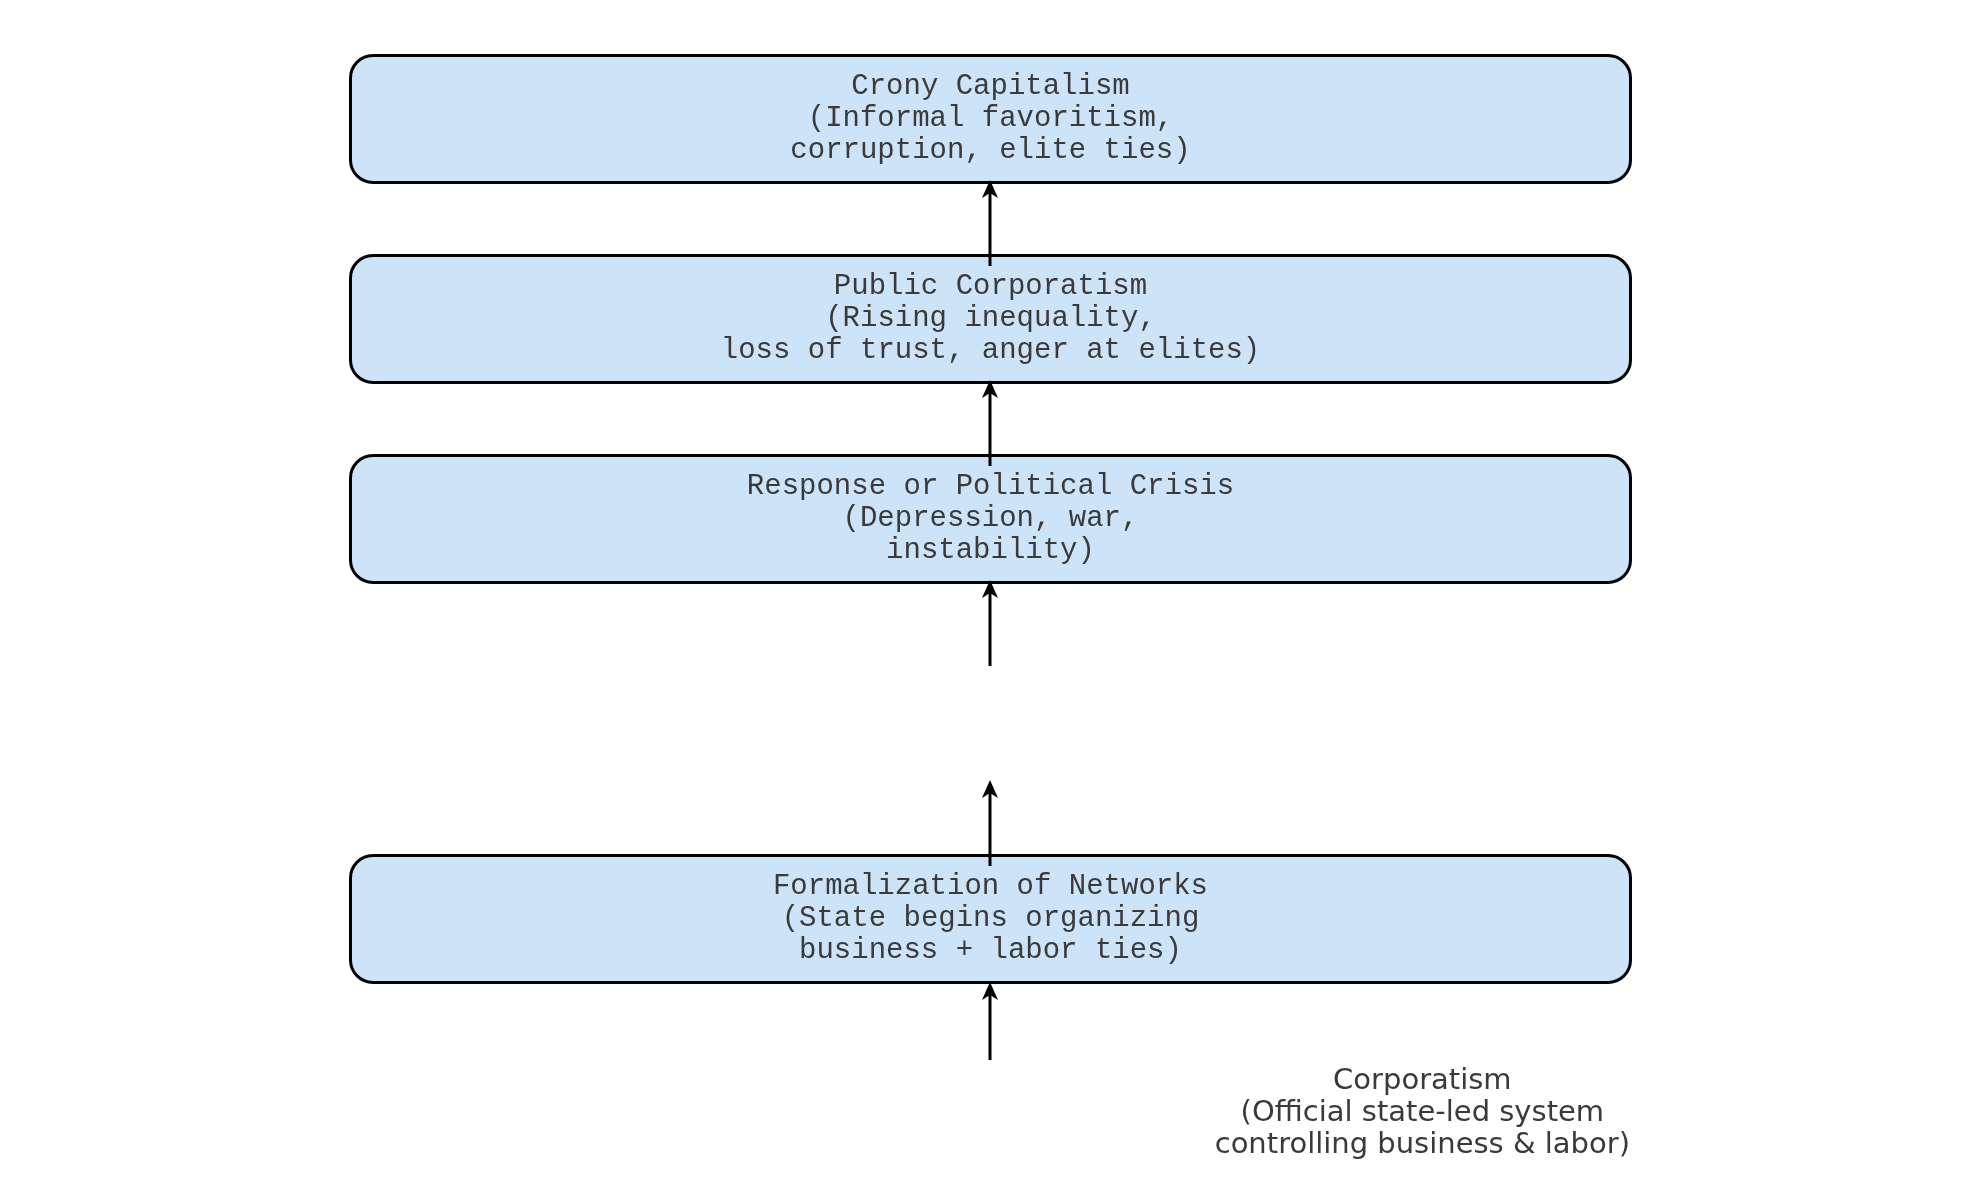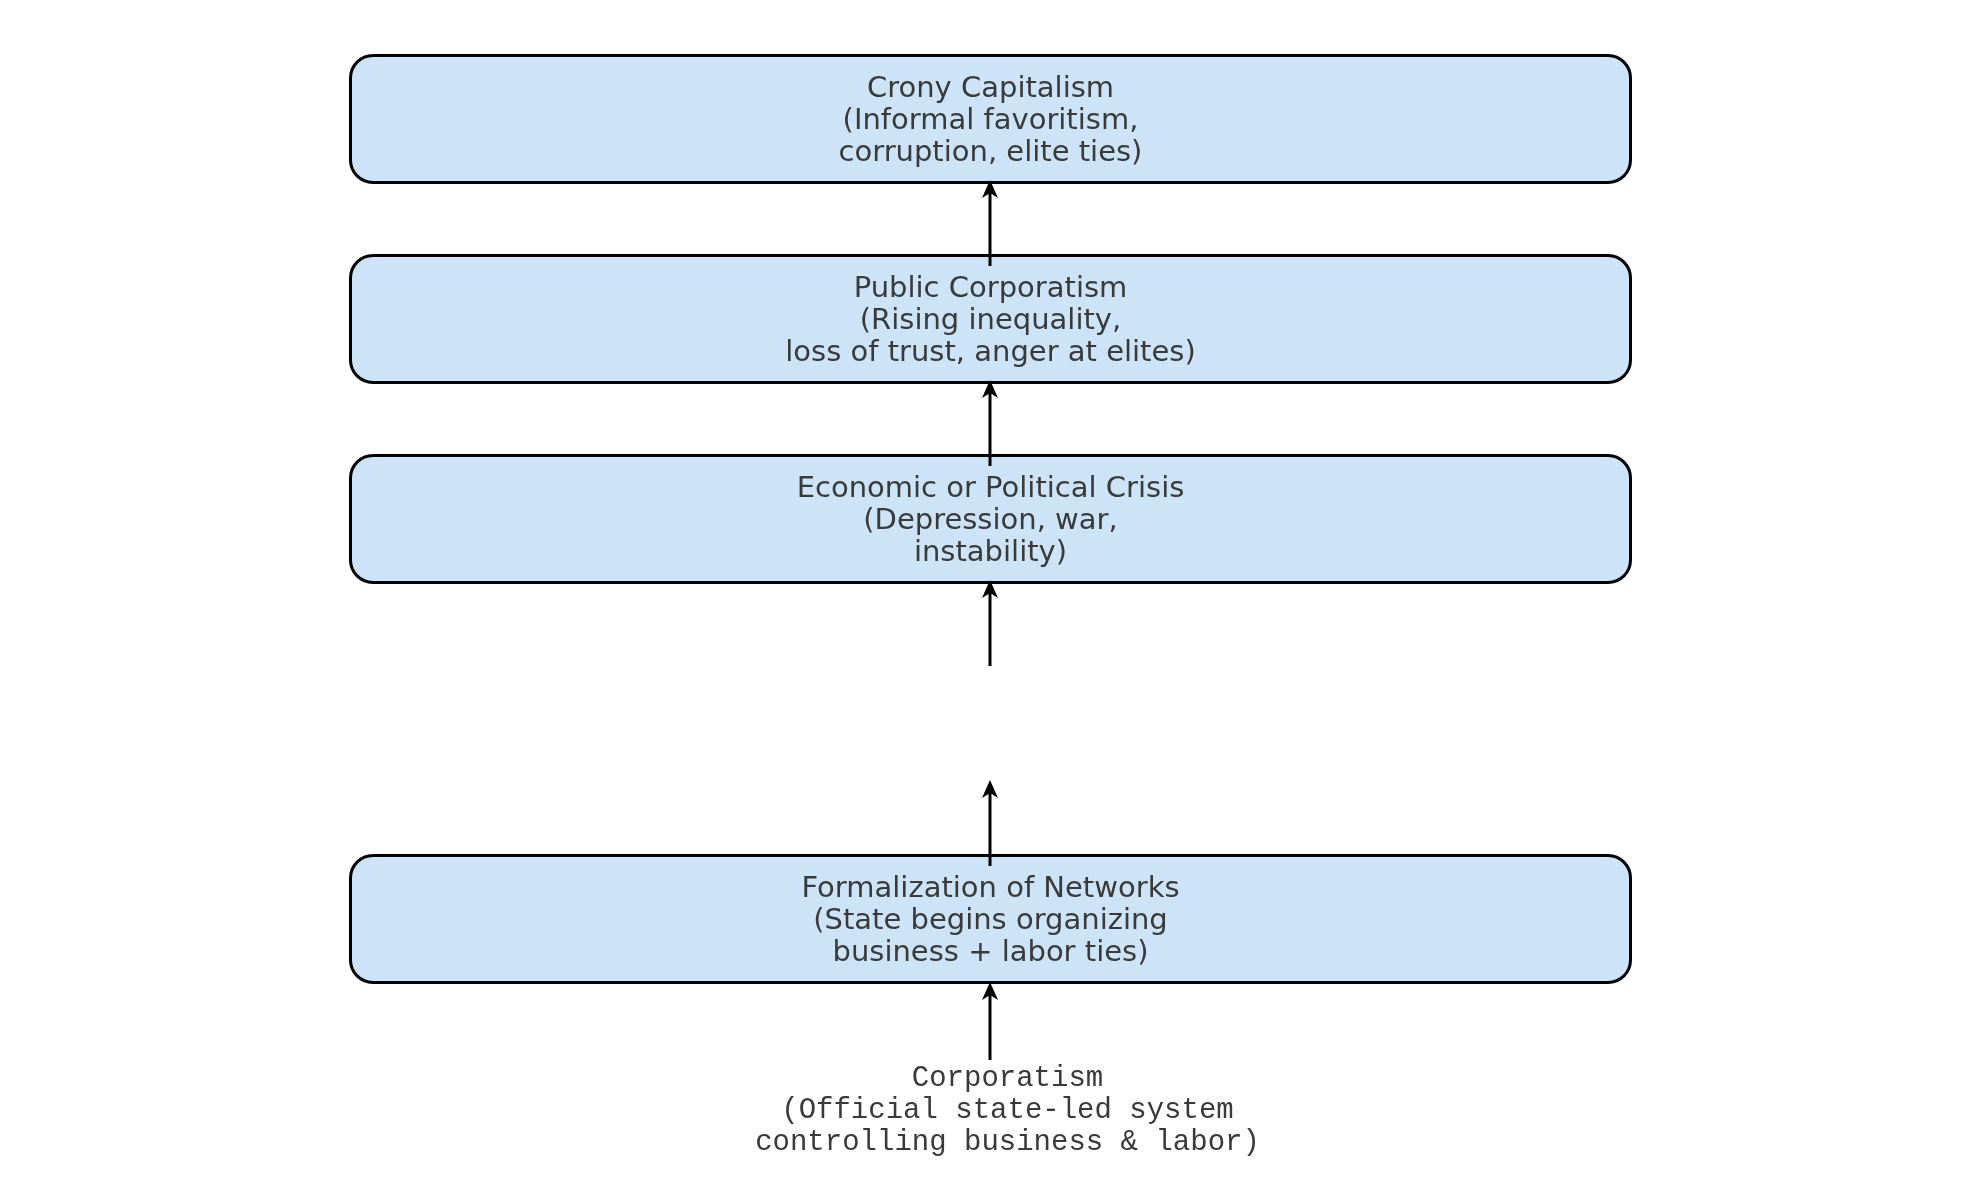--- a/index.html
+++ b/index.html
@@ -23,36 +23,36 @@
     position: absolute;
     left: 349px;
     width: 1283px;
     height: 130px;
     background: var(--box-fill);
     border: 3px solid var(--box-border);
     border-radius: 24px;
     display: flex;
     align-items: center;
     justify-content: center;
+    font-family: Liberation Mono, monospace;
   }
   .node-text {
     white-space: pre-line;
     text-align: center;
     font-size: 29px;
     line-height: 32px;
     color: var(--text-color);
   }
   .base-node {
     position: absolute;
-    left: 366px;
+    left: 347px;
     width: 1283px;
     top: 1063px;
     display: flex;
-    justify-content: center;
-    font-family: Liberation Mono, monospace;
+    justify-content: flex-end;
   }
   .arrow-layer {
     position: absolute;
     left: 0; top: 0;
     width: 1979px;
     height: 1187px;
     pointer-events: none;
   }
 </style>
 </head>
@@ -66,21 +66,21 @@
 corruption, elite ties)</div>
   </div>
 
   <div class="node-box" style="top:254px">
     <div class="node-text">Public Corporatism
 (Rising inequality,
 loss of trust, anger at elites)</div>
   </div>
 
   <div class="node-box" style="top:454px">
-    <div class="node-text">Economic or Political Crisis
+    <div class="node-text">Response or Political Crisis
 (Depression, war,
 instability)</div>
   </div>
 
 
   <div class="node-box" style="top:854px">
     <div class="node-text">Formalization of Networks
 (State begins organizing
 business + labor ties)</div>
   </div>

